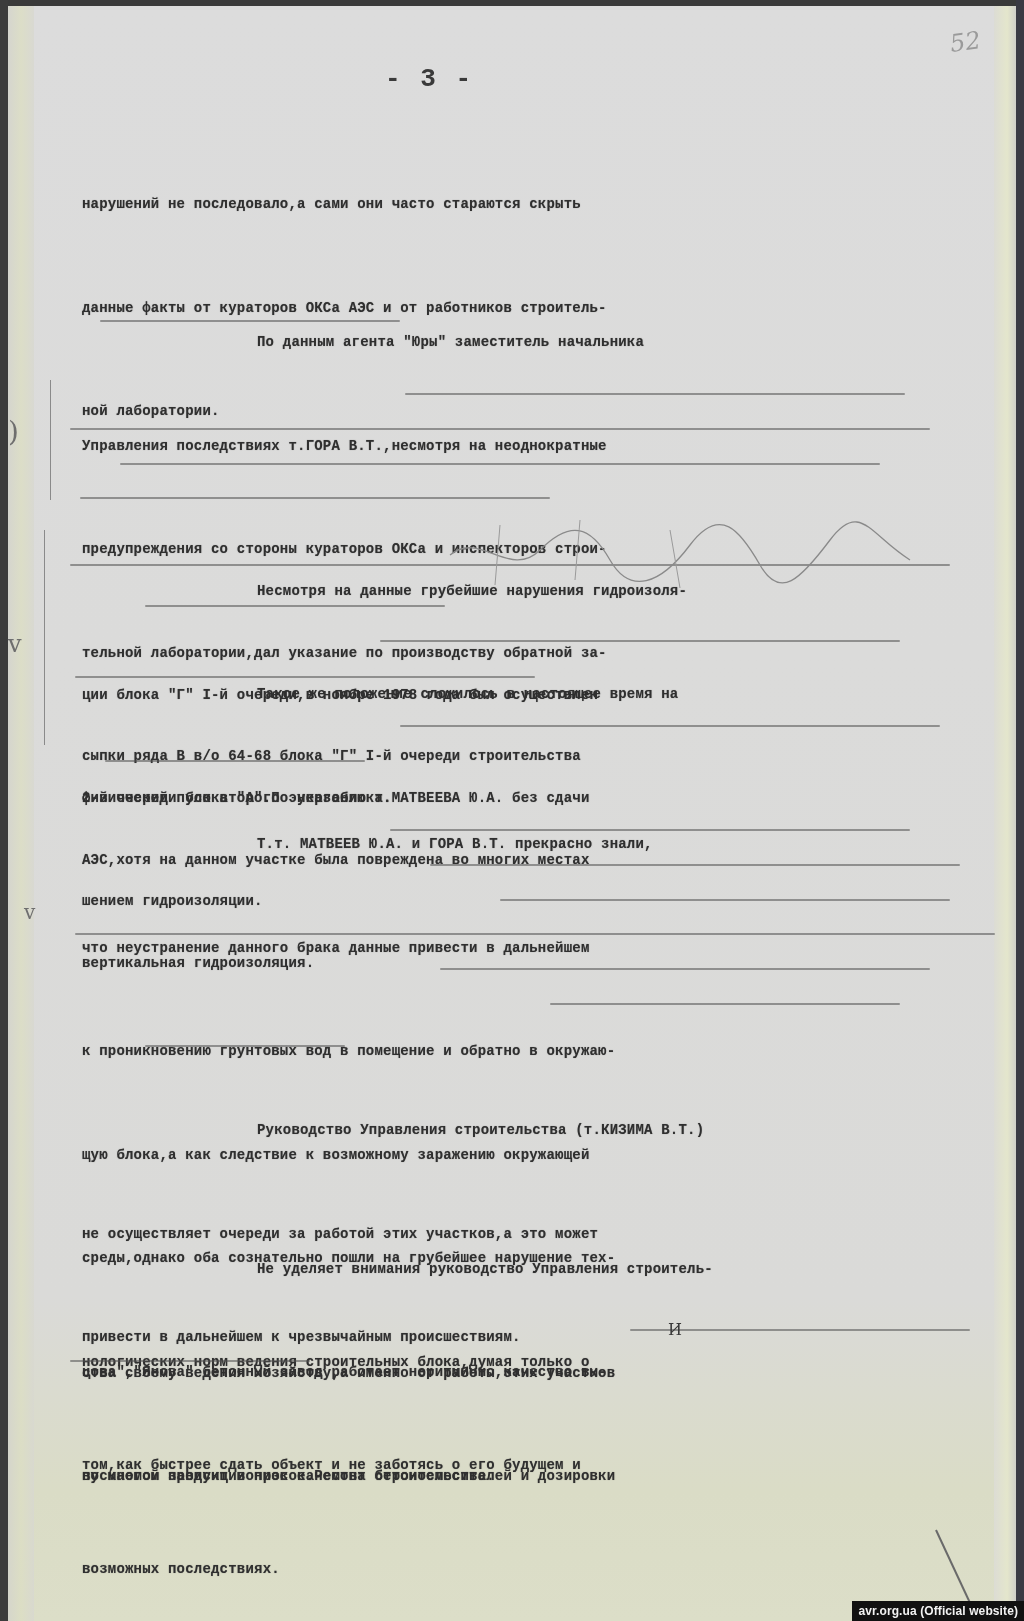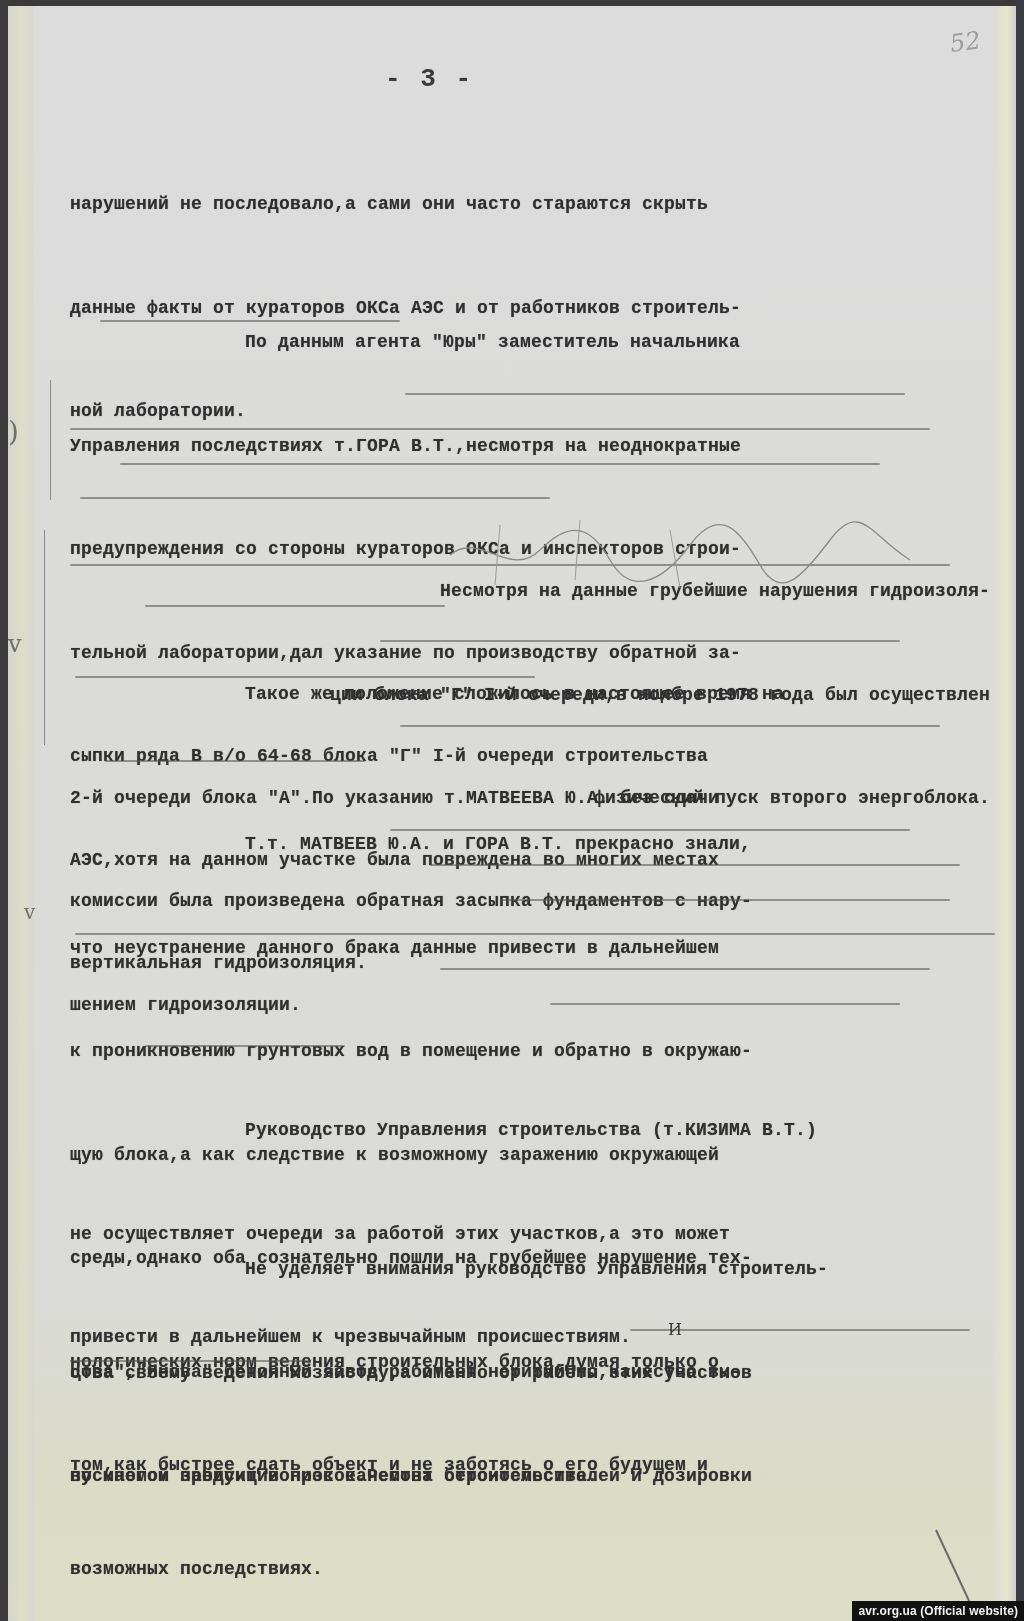--- a/index.html
+++ b/index.html
@@ -53,24 +53,24 @@
     .page-number {
       position: absolute;
       left: 385px; top: 64px;
       font-size: 26px;
       font-weight: bold;
       color: #3a3a3a;
       letter-spacing: 2px;
     }
     .text-block {
       position: absolute;
-      left: 70px;
+      left: 82px;
       width: 920px;
       color: #2f2f2f;
-      font-size: 18px;
+      font-size: 14px;
       font-weight: bold;
       line-height: 34.5px;
       letter-spacing: 0.2px;
       white-space: pre;
       text-shadow: 0 0 1px rgba(60,60,60,0.5);
     }
     .text-block .line {
       display: block;
       height: 34.5px;
     }
@@ -140,30 +140,29 @@
 <div class="text-block" style="top:256px;">
   <span class="line indent">По данным агента "Юры" заместитель начальника</span>
   <span class="line">Управления последствиях т.ГОРА В.Т.,несмотря на неоднократные</span>
   <span class="line">предупреждения со стороны кураторов ОКСа и инспекторов строи-</span>
   <span class="line">тельной лаборатории,дал указание по производству обратной за-</span>
   <span class="line">сыпки ряда В в/о 64-68 блока "Г" I-й очереди строительства</span>
   <span class="line">АЭС,хотя на данном участке была повреждена во многих местах</span>
   <span class="line">вертикальная гидроизоляция.</span>
 </div>
 
-<div class="text-block" style="top:505px;text-align:right;">
+<div class="text-block" style="top:505px;">
   <span class="line indent">Несмотря на данные грубейшие нарушения гидроизоля-</span>
   <span class="line">ции блока "Г" I-й очереди,в ноябре 1978 года был осуществлен</span>
   <span class="line">физический пуск второго энергоблока.</span>
 </div>
 
 <div class="text-block" style="top:608px;">
   <span class="line indent">Такое же положение сложилось в настоящее время на</span>
   <span class="line">2-й очереди блока "А".По указанию т.МАТВЕЕВА Ю.А. без сдачи</span>
-  <span class="line">комиссии была произведена обратная засыпка фундаментов с нару-</span>
   <span class="line">шением гидроизоляции.</span>
 </div>
 
 <div class="text-block" style="top:758px;">
   <span class="line indent">Т.т. МАТВЕЕВ Ю.А. и ГОРА В.Т. прекрасно знали,</span>
   <span class="line">что неустранение данного брака данные привести в дальнейшем</span>
   <span class="line">к проникновению грунтовых вод в помещение и обратно в окружаю-</span>
   <span class="line">щую блока,а как следствие к возможному заражению окружающей</span>
   <span class="line">среды,однако оба сознательно пошли на грубейшее нарушение тех-</span>
   <span class="line">нологических норм ведения строительных блока,думая только о</span>

